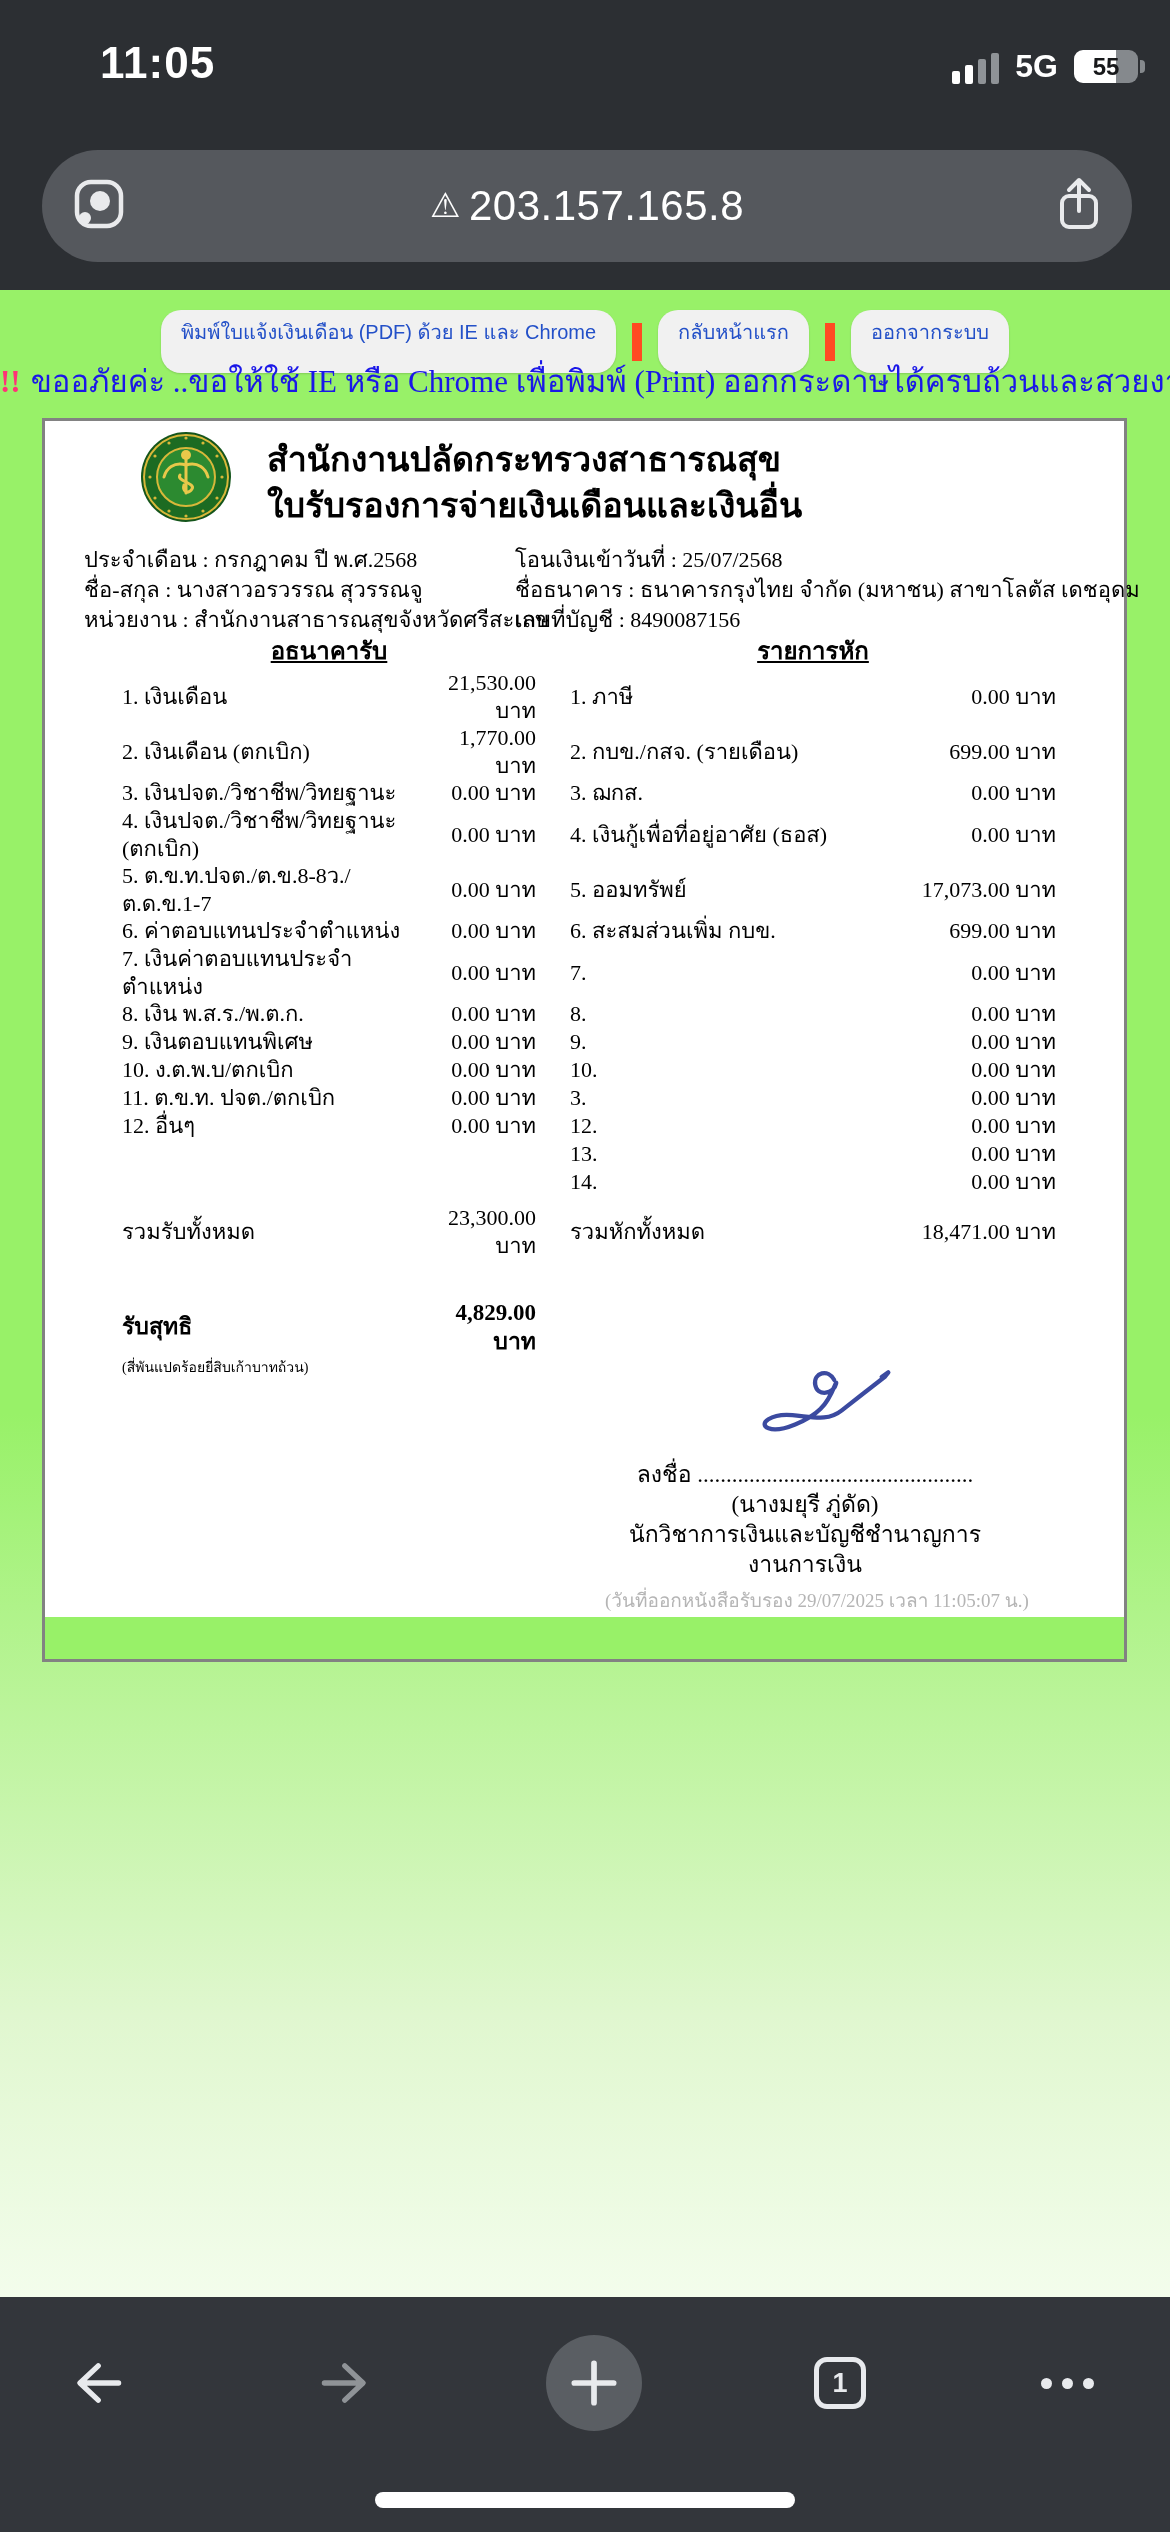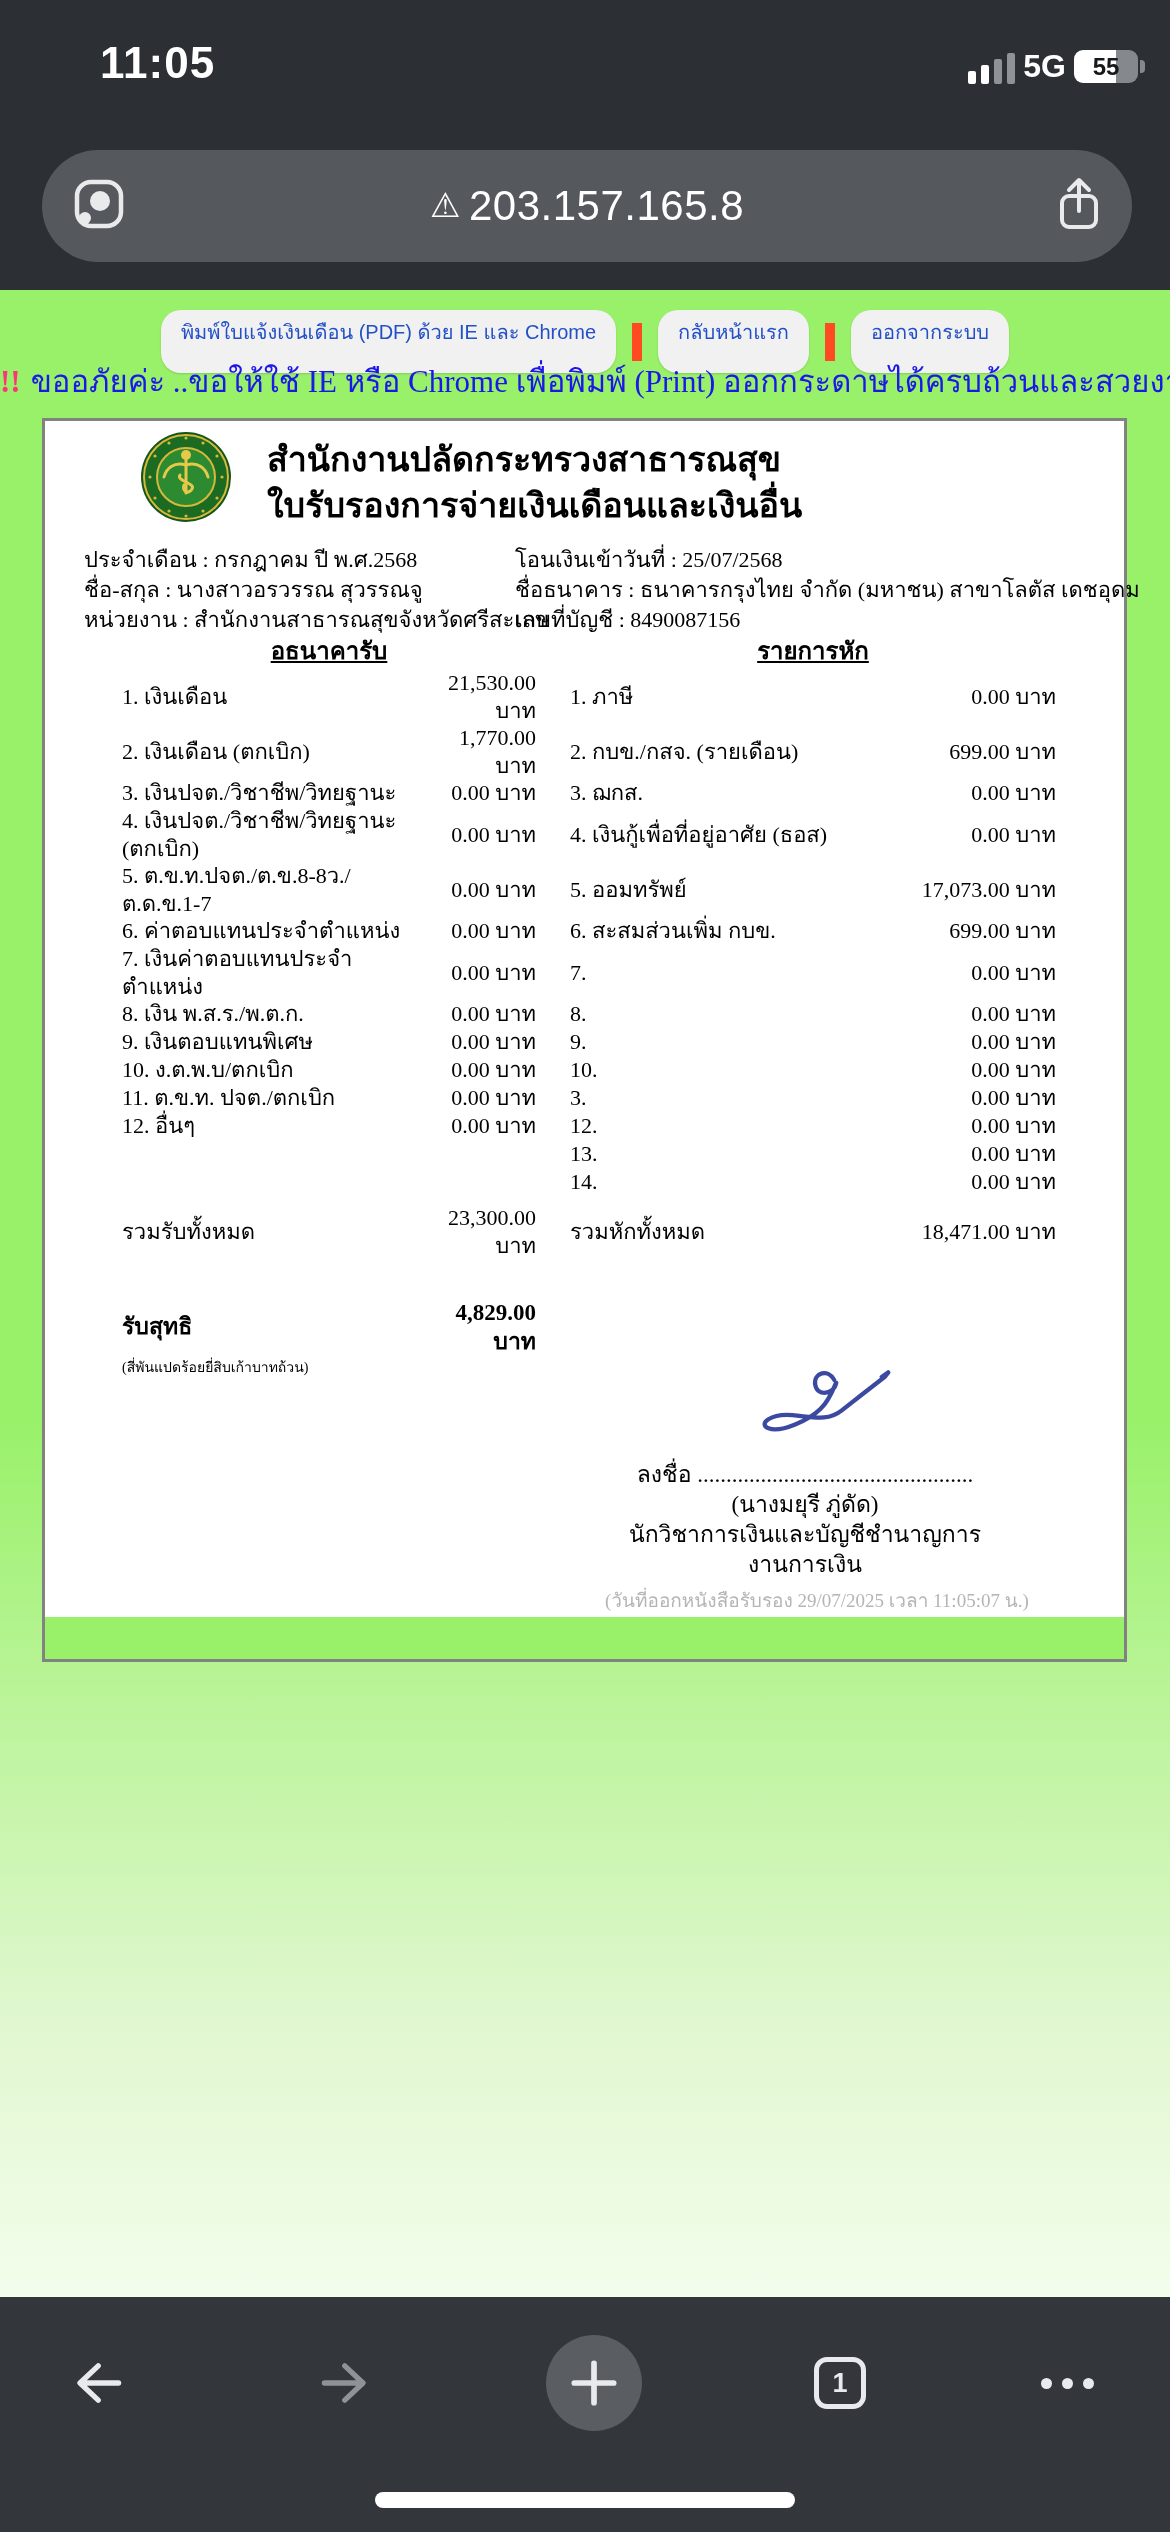--- a/index.html
+++ b/index.html
@@ -9,21 +9,21 @@
     --border-gray:#828282; --ts-gray:#b5b5b5;
   }
   *{margin:0;padding:0;box-sizing:border-box}
   html,body{width:1170px;height:2532px;background:#000}
   body{font-family:"Liberation Sans",sans-serif;position:relative;overflow:hidden}
   .phone{position:absolute;inset:0;background:var(--chrome-dark)}
 
   
   .statusbar{position:absolute;top:0;left:0;right:0;height:130px}
   .time{position:absolute;left:100px;top:38px;font-size:44px;font-weight:700;color:#fff;letter-spacing:1px}
-  .status-right{position:absolute;right:32px;top:48px;display:flex;align-items:center;gap:8px}
+  .status-right{position:absolute;right:32px;top:48px;display:flex;align-items:center;gap:16px}
   .sigbars{display:flex;align-items:flex-end;gap:5px;height:34px}
   .sigbars i{display:block;width:8px;border-radius:2px;background:var(--icon-dim)}
   .sigbars i.on{background:#fff}
   .s1{height:13px}.s2{height:19px}.s3{height:25px}.s4{height:31px}
   .net5g{color:#fff;font-size:32px;font-weight:600}
   .bat{position:relative;width:64px;height:33px;border-radius:9px;background:linear-gradient(90deg,#ffffff 0 66%,#85898d 66% 100%)}
   .bat:after{content:'';position:absolute;right:-7px;top:10px;width:5px;height:13px;background:#85898d;border-radius:0 4px 4px 0}
   .bat span{position:absolute;inset:0;display:flex;align-items:center;justify-content:center;font-size:24px;font-weight:700;color:#17181a}
 
   

